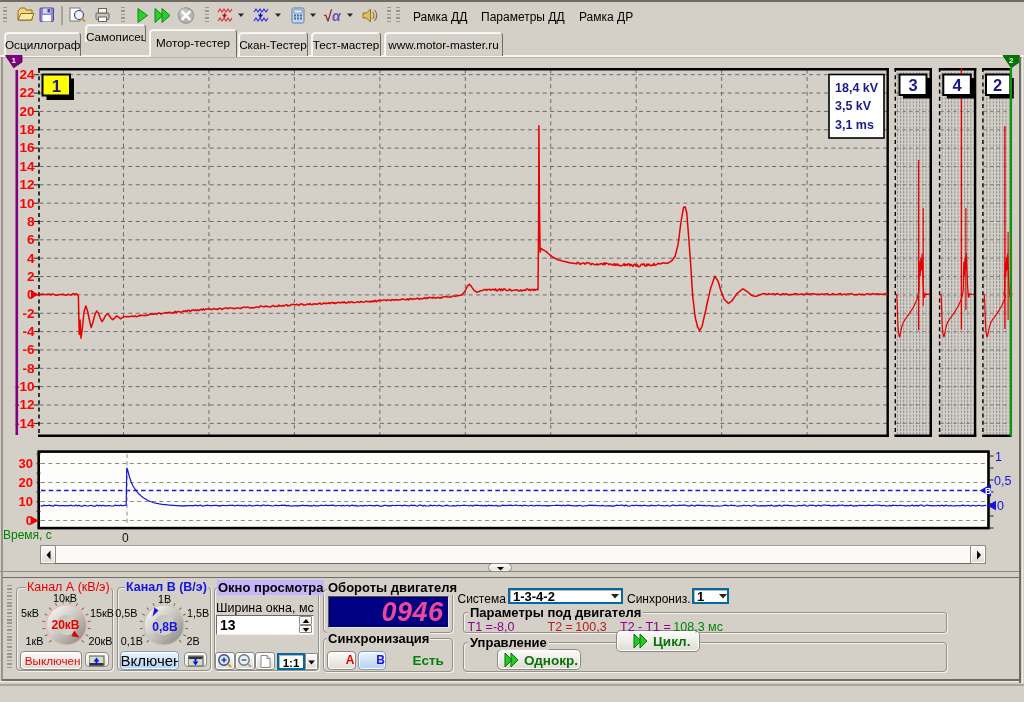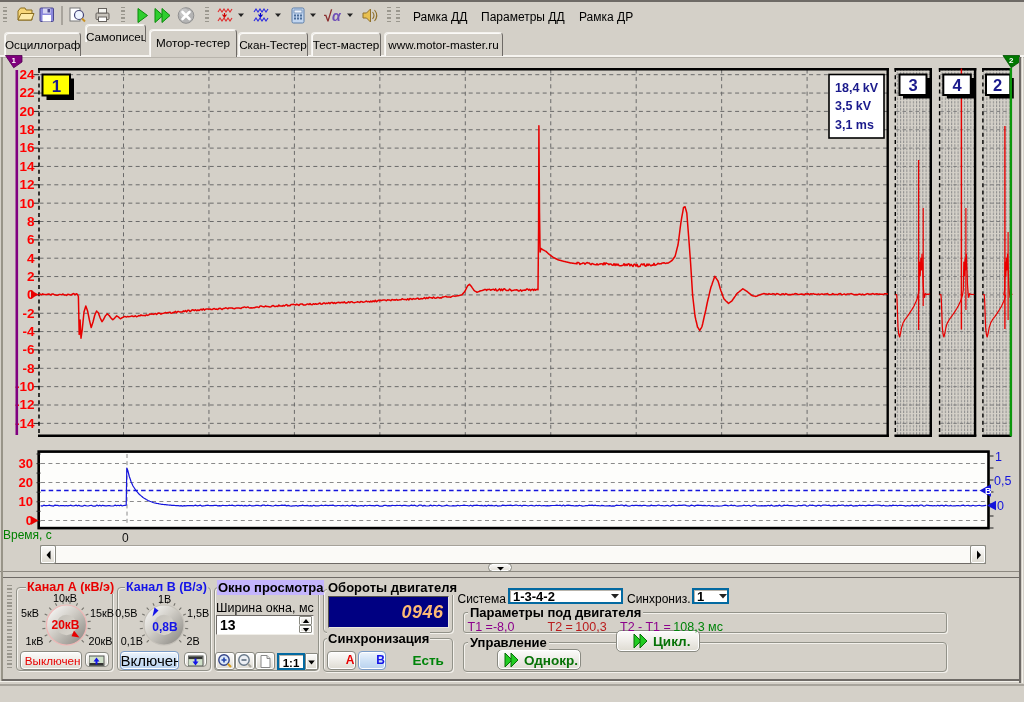--- a/index.html
+++ b/index.html
@@ -339,21 +339,21 @@
 <div class="abs" style="left:2px;top:576.8px;width:1017px;height:1.6px;background:#6e6a66"></div>
 <div class="abs" style="left:1.2px;top:57px;width:1.4px;height:625px;background:#989488"></div>
 <div class="abs" style="left:1019px;top:57px;width:1.6px;height:626px;background:#6e6a66"></div>
 <div class="abs" style="left:1021.5px;top:57px;width:1.5px;height:626px;background:#f2f0ea"></div>
 <div class="abs" style="left:2px;top:679.4px;width:1017px;height:1.6px;background:#6e6a66"></div>
 <div class="abs" style="left:0px;top:681px;width:1019px;height:1.4px;background:#f2f0ea"></div>
 <div class="abs" style="left:0;top:684.4px;width:1024px;height:1.2px;background:#a8a49c"></div>
 
 <div class="grip" style="left:7px;top:585px;height:84px;width:5px"></div>
 <div class="gbox" style="left:15.5px;top:587px;width:97.5px;height:84px"></div>
-<div class="abs" style="left:26px;top:579.5px;background:#d4d0c8;padding:0 1px;font-size:12.5px;font-weight:bold;color:#e80000;z-index:2">Канал А (кВ/э)</div>
+<div class="abs" style="left:26px;top:579.5px;background:#d4d0c8;padding:0 1px;font-size:12.5px;font-weight:normal;color:#e80000;z-index:2">Канал А (кВ/э)</div>
 <div class="gbox" style="left:117px;top:587px;width:93.5px;height:84px"></div>
 <div class="abs" style="left:125px;top:579.5px;background:#d4d0c8;padding:0 1px;font-size:12.5px;font-weight:bold;color:#1414e8;z-index:2">Канал В (В/э)</div>
 <svg class="abs" style="left:0;top:575px" width="212" height="75" font-family="Liberation Sans, sans-serif">
 <defs>
 <linearGradient id="kg" x1="0" y1="0" x2="1" y2="1">
 <stop offset="0" stop-color="#ffffff"></stop>
         <stop offset="0.45" stop-color="#cfccc5"></stop>
         <stop offset="1" stop-color="#82807b"></stop>
 </linearGradient>
 <linearGradient id="kh" x1="0" y1="0" x2="1" y2="1">
@@ -475,21 +475,21 @@
 <div class="w-combo" style="left:277px;top:652.5px;width:28px;height:17.5px;font-size:11.5px;font-weight:bold;text-align:center;line-height:16px">1:1</div>
 <div class="btn" style="left:305px;top:652.5px;width:12.5px;height:17.5px;border-radius:1px">
     <svg width="11" height="16">
       <path d="M2.2 6.5 h6.6 l-3.3 4 z" fill="#000"></path>
     </svg>
   </div>
 
 <div class="gbox" style="left:322.5px;top:589px;width:130px;height:43.5px"></div>
 <div class="abs" style="left:327px;top:579.5px;background:#d4d0c8;padding:0 1px;font-size:13px;font-weight:bold;color:#000;z-index:2">Обороты двигателя</div>
 <div class="abs" style="left:328px;top:595.7px;width:120.5px;height:32.5px;background:#000082;border:1.4px solid #55524c;border-right-color:#e8e6e0;border-bottom-color:#e8e6e0">
-<div style="position:absolute;right:4px;top:0px;font-size:18px;line-height:30px;font-weight:bold;font-style:italic;color:#fdba74;letter-spacing:0.5px">0946</div>
+<div style="position:absolute;right:4px;top:0px;font-size:27px;line-height:30px;font-weight:bold;font-style:italic;color:#ec4899;letter-spacing:0.5px">0946</div>
   </div>
 
 <div class="gbox" style="left:322.5px;top:638px;width:130px;height:33.5px"></div>
 <div class="abs" style="left:327px;top:631px;background:#d4d0c8;padding:0 1px;font-size:13px;font-weight:bold;color:#000;z-index:2">Синхронизация</div>
 <div class="btn" style="left:326.5px;top:650.5px;width:29px;height:19px;line-height:17px">
     <div class="btn-txt" style="color:#e80000;font-weight:bold;font-size:12px">А</div>
   </div>
 <div class="btn" style="left:357.5px;top:650.5px;width:28.5px;height:19px;line-height:17px;background:linear-gradient(180deg,#eef5fd,#cfe2f6 50%,#b9d2ee);border-color:#7a9cc8">
     <div class="btn-txt" style="color:#1414e8;font-weight:bold;font-size:12px">В</div>
   </div>

